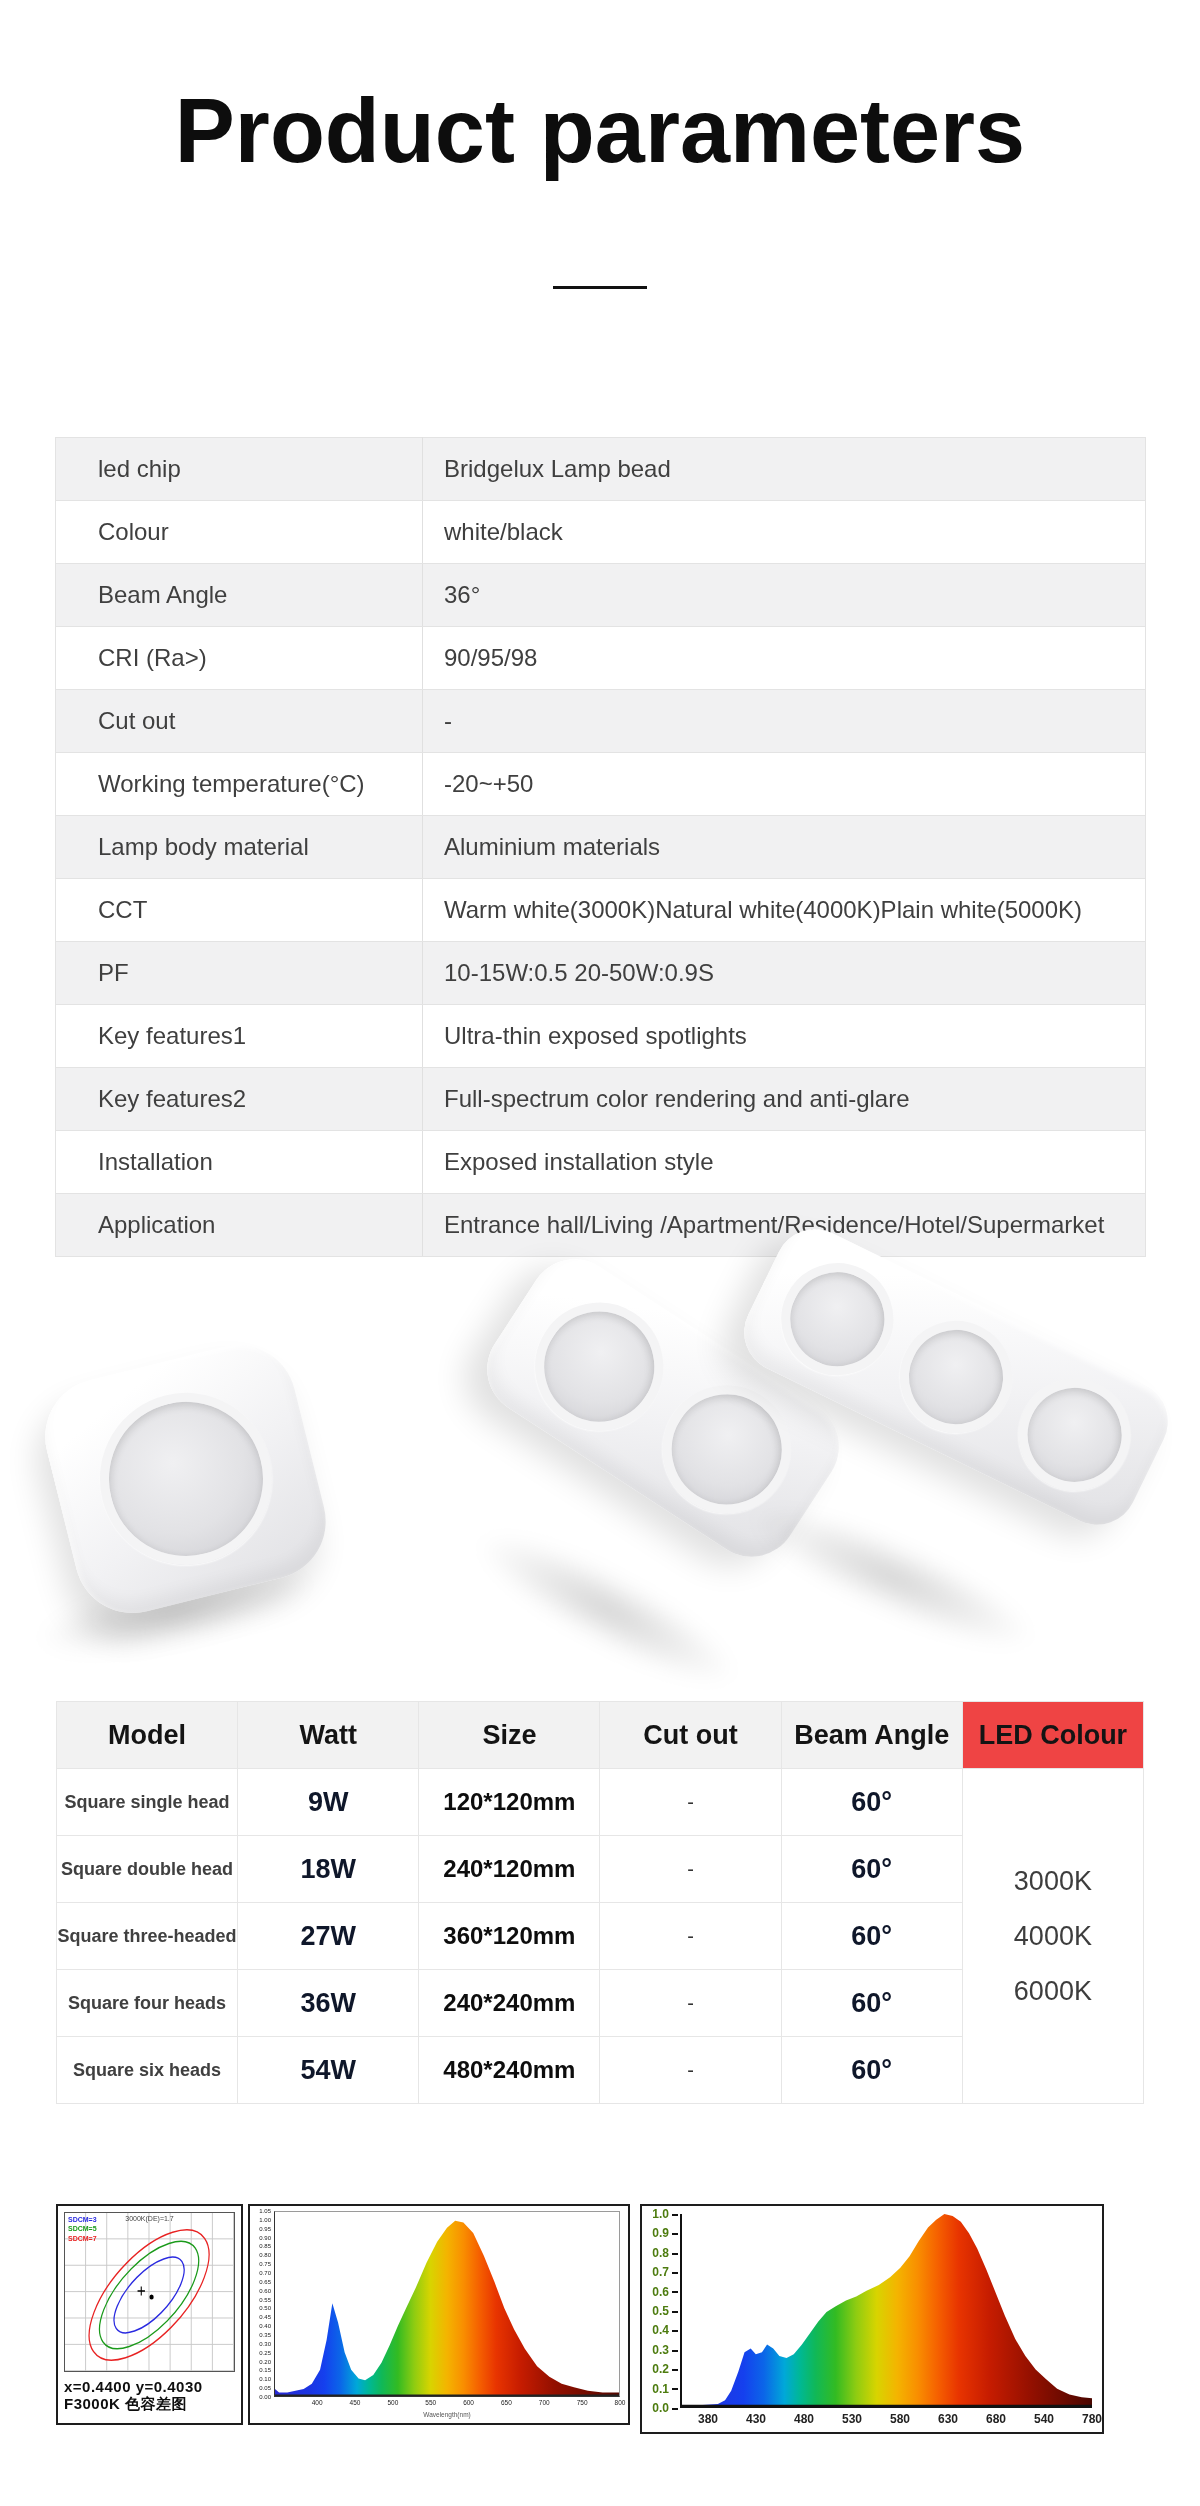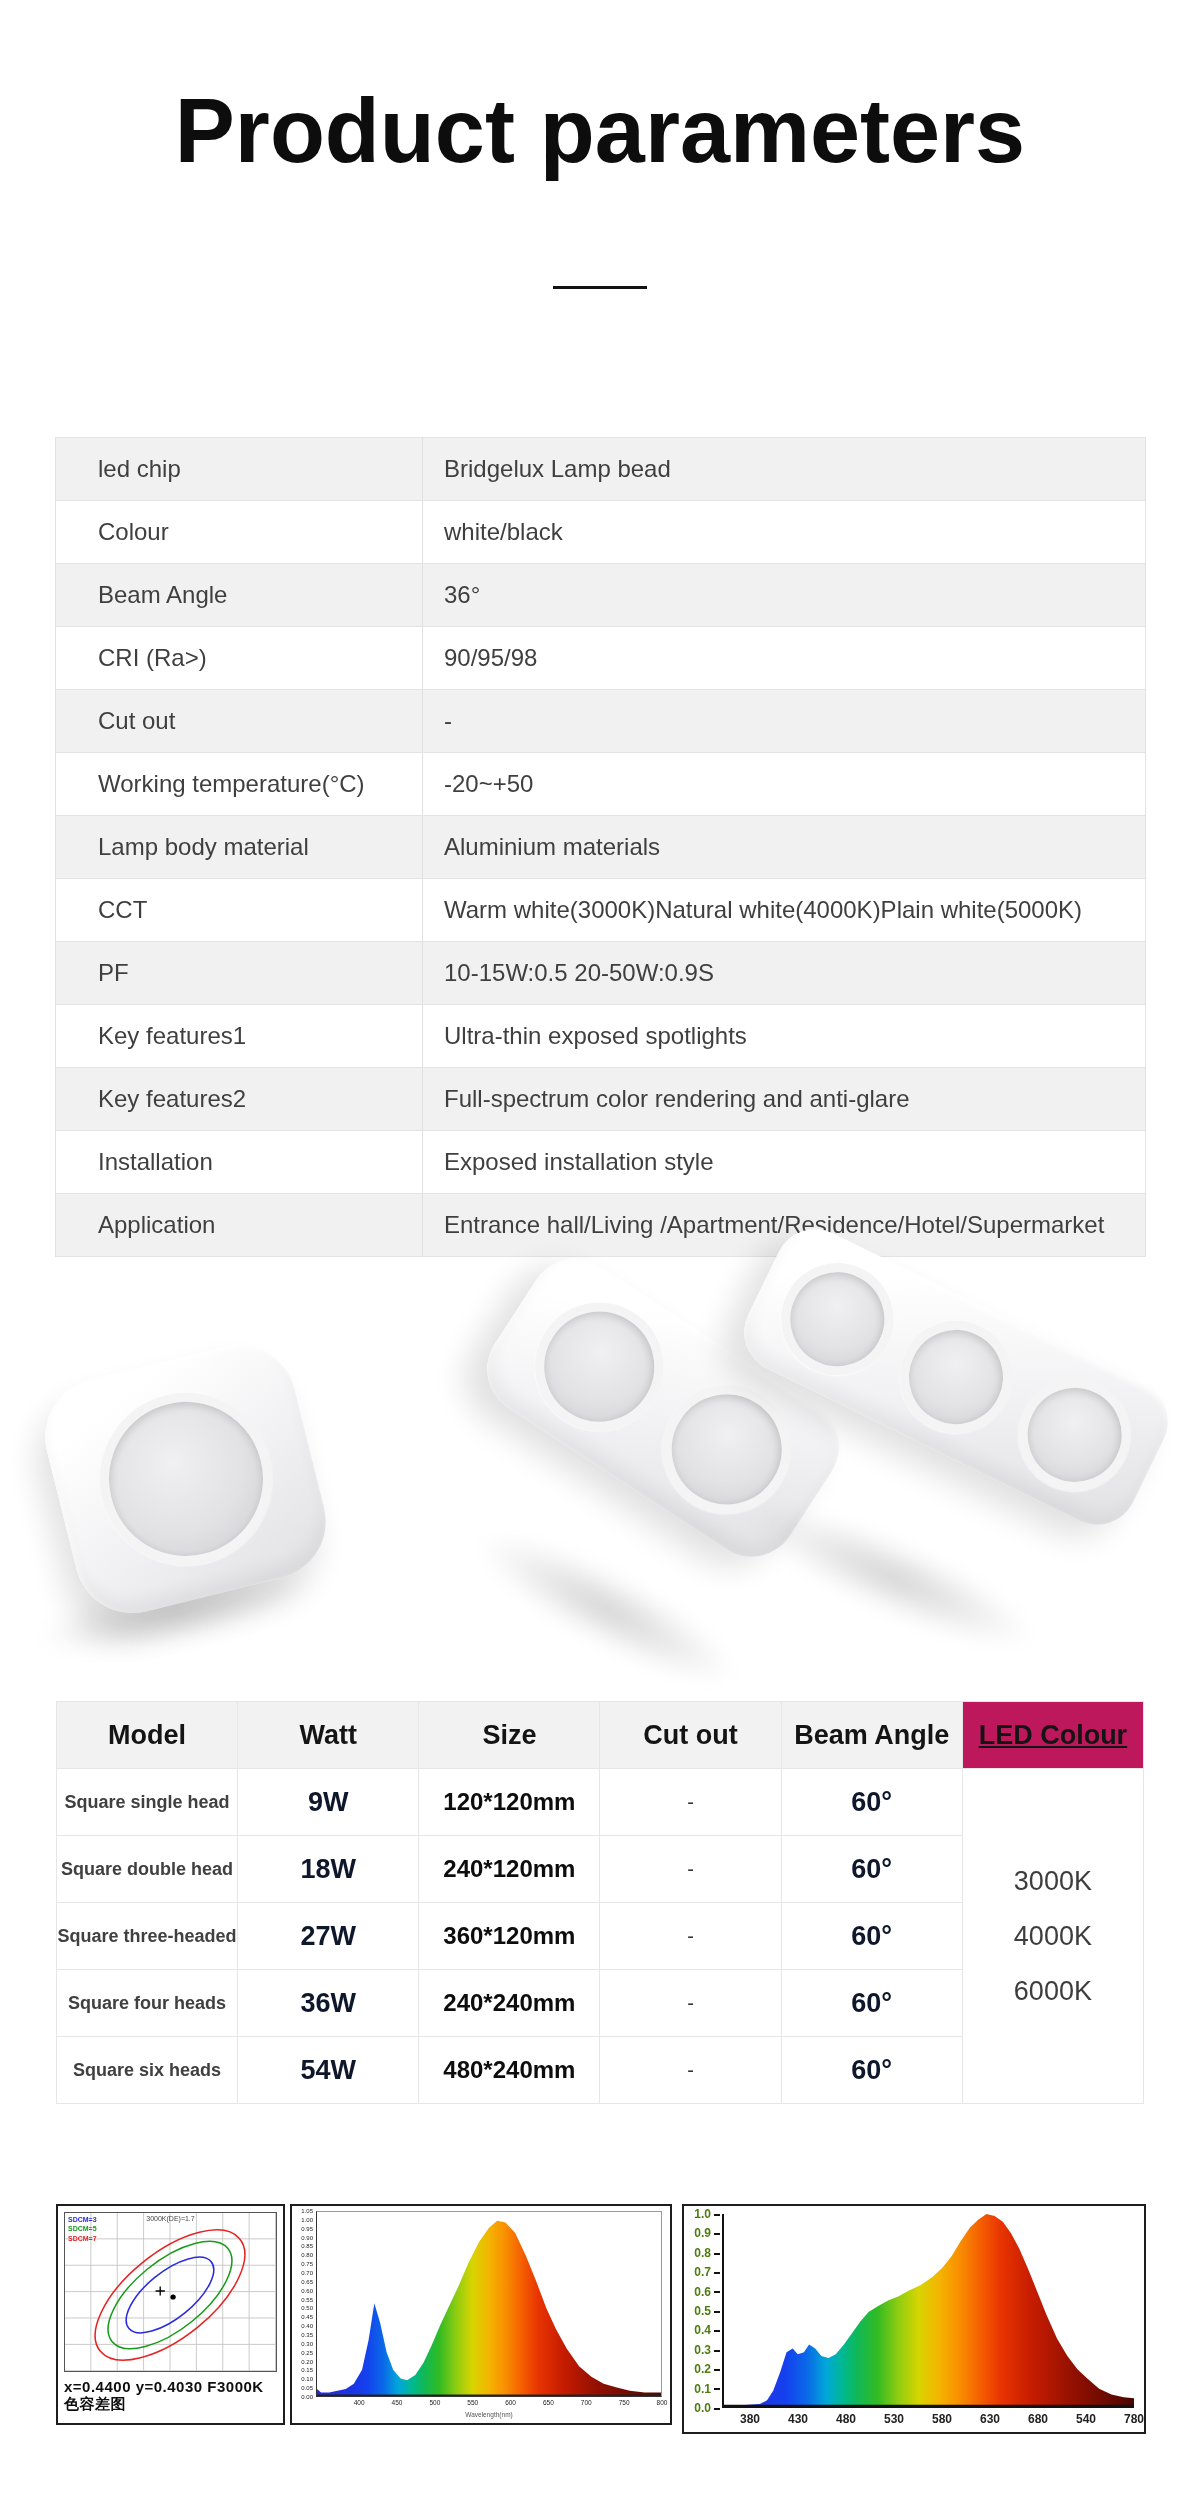--- a/index.html
+++ b/index.html
@@ -53,35 +53,35 @@
 
   .fx-triple { left:742px; top:-40px; }
   .fx-triple .body { width:428px; height:150px; border-radius:40px; gap:20px; transform:rotate(26deg); }
   .fx-triple .lens { width:112px; height:112px; }
   .sh-triple { width:320px; height:70px; left:-10px; top:240px; transform:rotate(24deg); }
 
   
   table.models { border-collapse:collapse; margin:59px 0 0 56px; width:1088px; table-layout:fixed; }
   table.models th, table.models td { border:1px solid #e6e6e6; height:67px; text-align:center; vertical-align:middle; }
   table.models th { background:#f2f2f2; font-size:27px; font-weight:bold; color:#141414; }
-  table.models th.led-head { background:#be185d;text-decoration:underline; }
+  table.models th.led-head { background:#ef4444; }
   table.models td.model { font-size:18px; font-weight:bold; color:#404040; }
   table.models td.watt, table.models td.beam { font-size:27px; color:#0f172a; font-weight:bold; }
   table.models td.size { font-size:24px; font-weight:bold; color:#0d0d0d; }
   table.models td.cut { font-size:20px; color:#333; }
   table.models td.led-cell { background:#fff; }
   .led-stack { display:flex; flex-direction:column; align-items:center; justify-content:center; gap:24px;
     font-size:27px; color:#3d3d3d; }
 
   
   .charts { display:flex; align-items:flex-start; margin:100px 0 0 56px; }
   .panel { background:#fff; border:2px solid #1d1d1d; }
 
   
-  .panel.p1 { width:229px; height:221px; padding:6px 6px 0; margin-right:5px; }
+  .panel.p1 { width:187px; height:221px; padding:6px 6px 0; margin-right:5px; }
   .plot1 { position:relative; width:100%; height:160px; border:1px solid #555;
     background-image:linear-gradient(to right,#c9c9c9 1px,transparent 1px),
                      linear-gradient(to bottom,#c9c9c9 1px,transparent 1px);
     background-size:12.5% 16.7%; background-position:-1px -1px; }
   .plot1 svg { position:absolute; inset:0; width:100%; height:100%; }
   .legend1 { position:absolute; left:3px; top:2px; display:flex; flex-direction:column; font-size:7px; line-height:1.35; font-weight:bold; }
   .plot1-title { position:absolute; top:2px; left:0; right:0; text-align:center; font-size:7px; color:#444; }
   .caption1 { height:47px; display:flex; align-items:center; justify-content:center;
     font-size:15px; font-weight:bold; color:#0e0e0e; letter-spacing:0.5px; }
 

